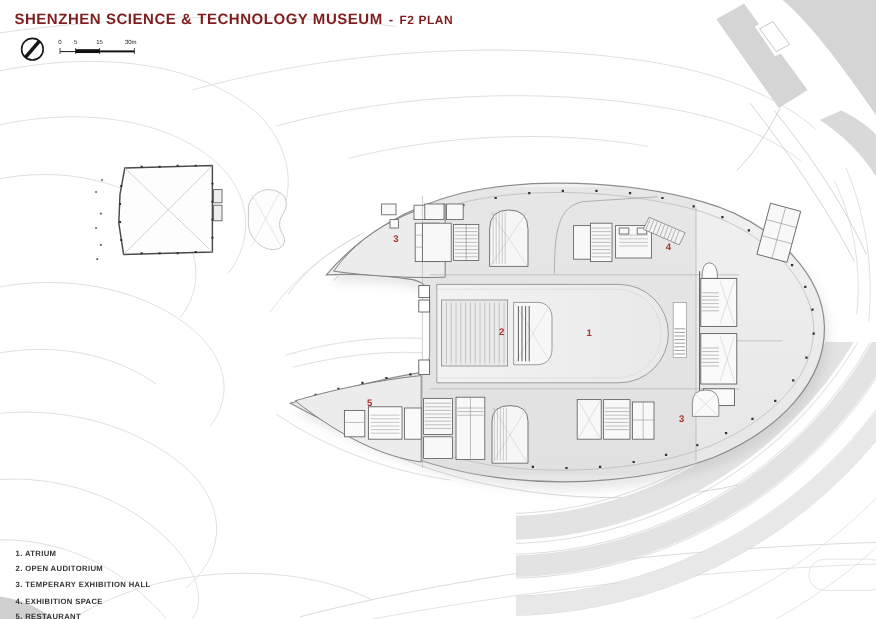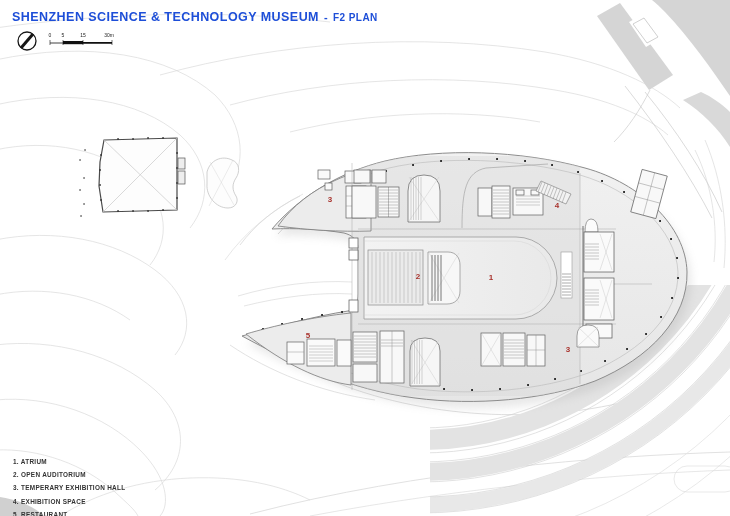--- a/index.html
+++ b/index.html
@@ -2,21 +2,21 @@
 <html><head>
 <meta charset="utf-8">
 <style>
   html,body{margin:0;padding:0;background:#fff;}
   #canvas{
     position:relative;width:730px;height:516px;overflow:hidden;background:#ffffff;
     font-family:"Liberation Sans",sans-serif;
   }
   #plan-svg{position:absolute;left:0;top:0;}
   .title-bar{
-    position:absolute;left:12px;top:7px;color:#1d4ed8;white-space:nowrap;
+    position:absolute;left:12px;top:7px;color:#7f1d1d;white-space:nowrap;
     letter-spacing:.45px;
   }
   .title-main{font-weight:bold;font-size:12.5px;}
   .title-sep{font-weight:bold;font-size:11px;}
   .title-suffix{font-weight:bold;font-size:10px;}
   .legend{position:absolute;left:13px;top:455px;color:#333;}
   .legend-item{
     font-size:6.4px;font-weight:bold;letter-spacing:.3px;line-height:13.2px;
     white-space:nowrap;
   }

